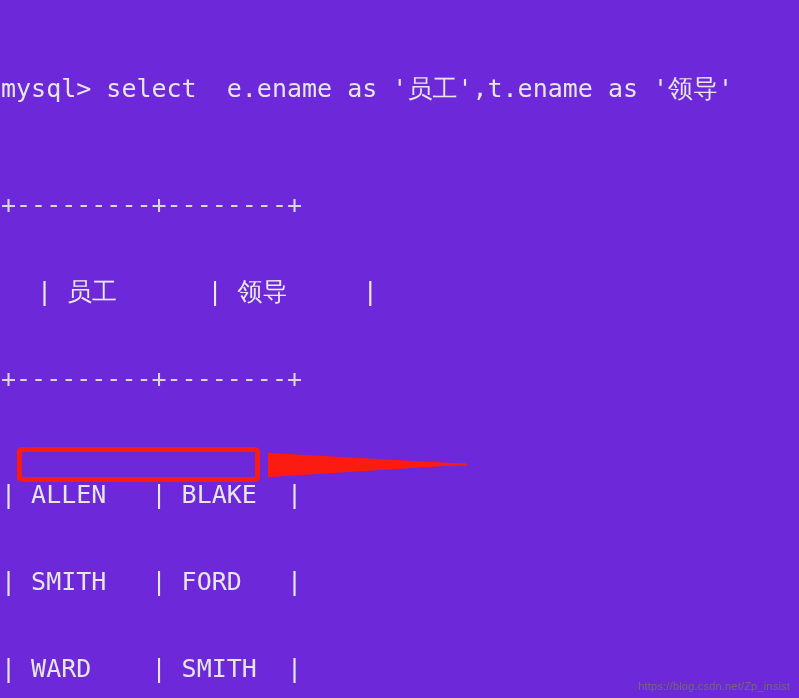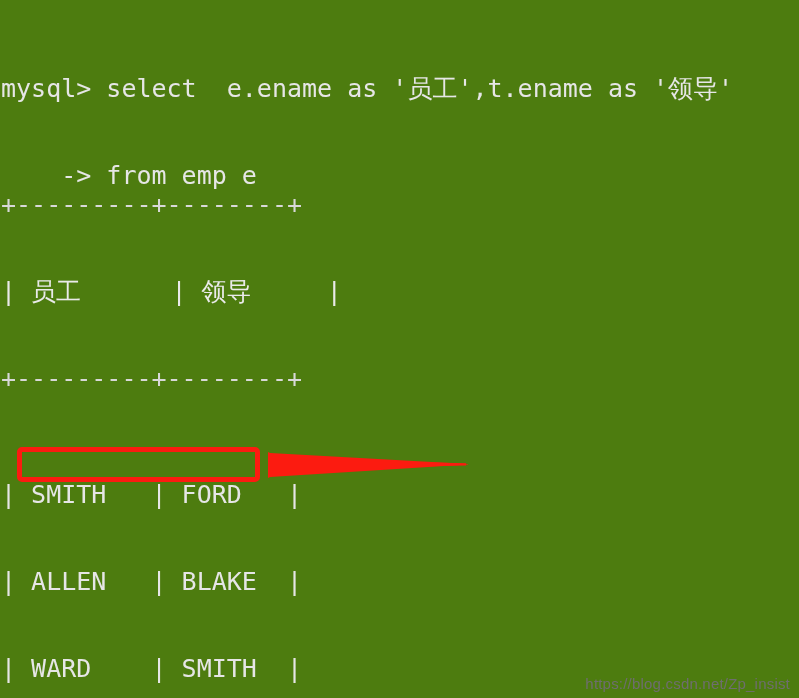--- a/index.html
+++ b/index.html
@@ -14,21 +14,21 @@
     position: relative;
     font-family: "DejaVu Sans Mono", "Liberation Mono", monospace;
   }
 
   #terminal {
     position: absolute;
     left: 0;
     top: 0;
     width: 799px;
     height: 698px;
-    background: #4d7c0f;
+    background: #6d28d9;
     color: #e8e8e8;
     font-family: "DejaVu Sans Mono", "Liberation Mono", monospace;
     font-size: 25px;
     line-height: 29px;
     white-space: pre;
     letter-spacing: 0px;
   }
 
   .term-line {
     white-space: pre;
@@ -56,20 +56,21 @@
     left: 0;
     top: 652px;
   }
 
   .sep-line {
     color: #d8d8d8;
   }
 
   .header-line {
     color: #eaeaea;
+    margin-left: 36px;
   }
 
   
   #highlight-box {
     position: absolute;
     left: 17px;
     top: 447px;
     width: 243px;
     height: 35px;
     border: 5px solid #fc1b10;
@@ -88,41 +89,40 @@
     pointer-events: none;
   }
 
   
   #watermark {
     position: absolute;
     right: 9px;
     bottom: 6px;
     color: #6e6e6e;
     font-family: "Liberation Sans", "DejaVu Sans", sans-serif;
-    font-size: 15px;
+    font-size: 11px;
     letter-spacing: 0.2px;
   }
 </style>
 </head>
 <body>
 
 <div id="terminal">
 
   <div id="query-block">
     <span class="term-line">mysql&gt; select  e.ename as '员工',t.ename as '领导'</span>
-    <span class="term-line">    -&gt; from emp e</span>
   </div>
 
   <div id="result-block">
     <span class="term-line sep-line">+---------+--------+</span>
     <span class="term-line header-line">| 员工      | 领导     |</span>
     <span class="term-line sep-line">+---------+--------+</span>
 
+    <span class="term-line">| ALLEN   | BLAKE  |</span>
     <span class="term-line">| SMITH   | FORD   |</span>
-    <span class="term-line">| ALLEN   | BLAKE  |</span>
     <span class="term-line">| WARD    | SMITH  |</span>
     
     
     
     
     
     
     
     
     

